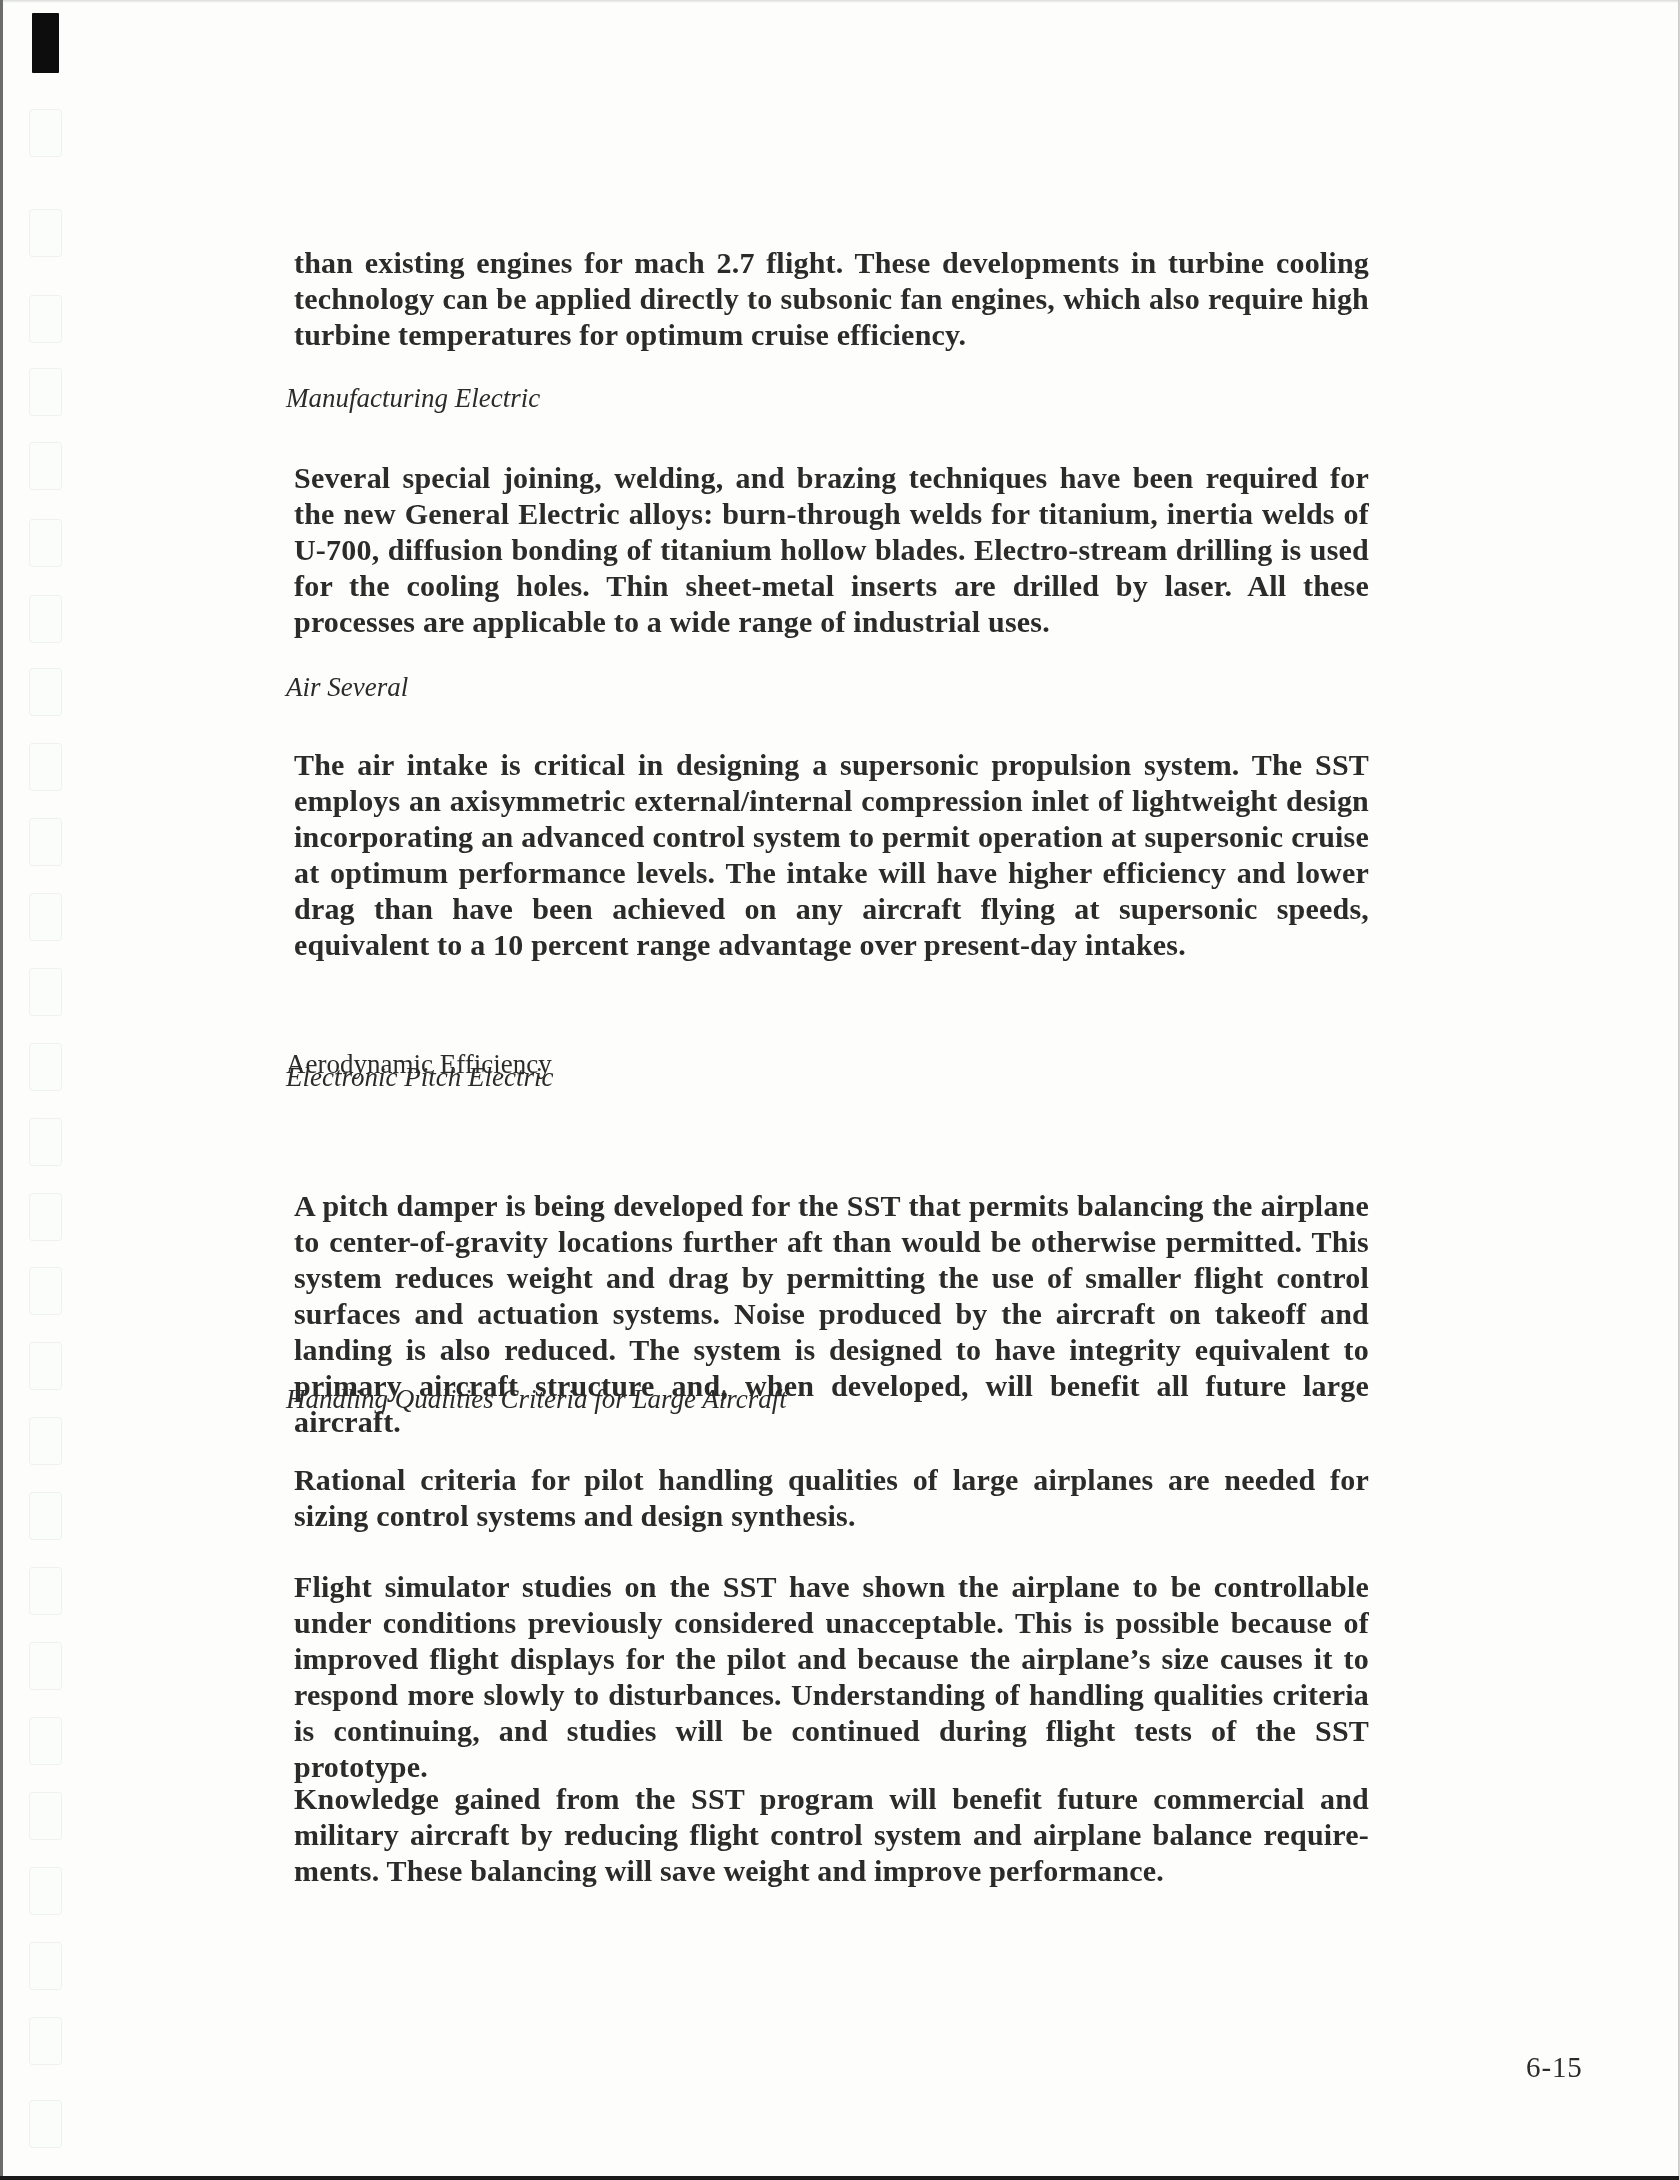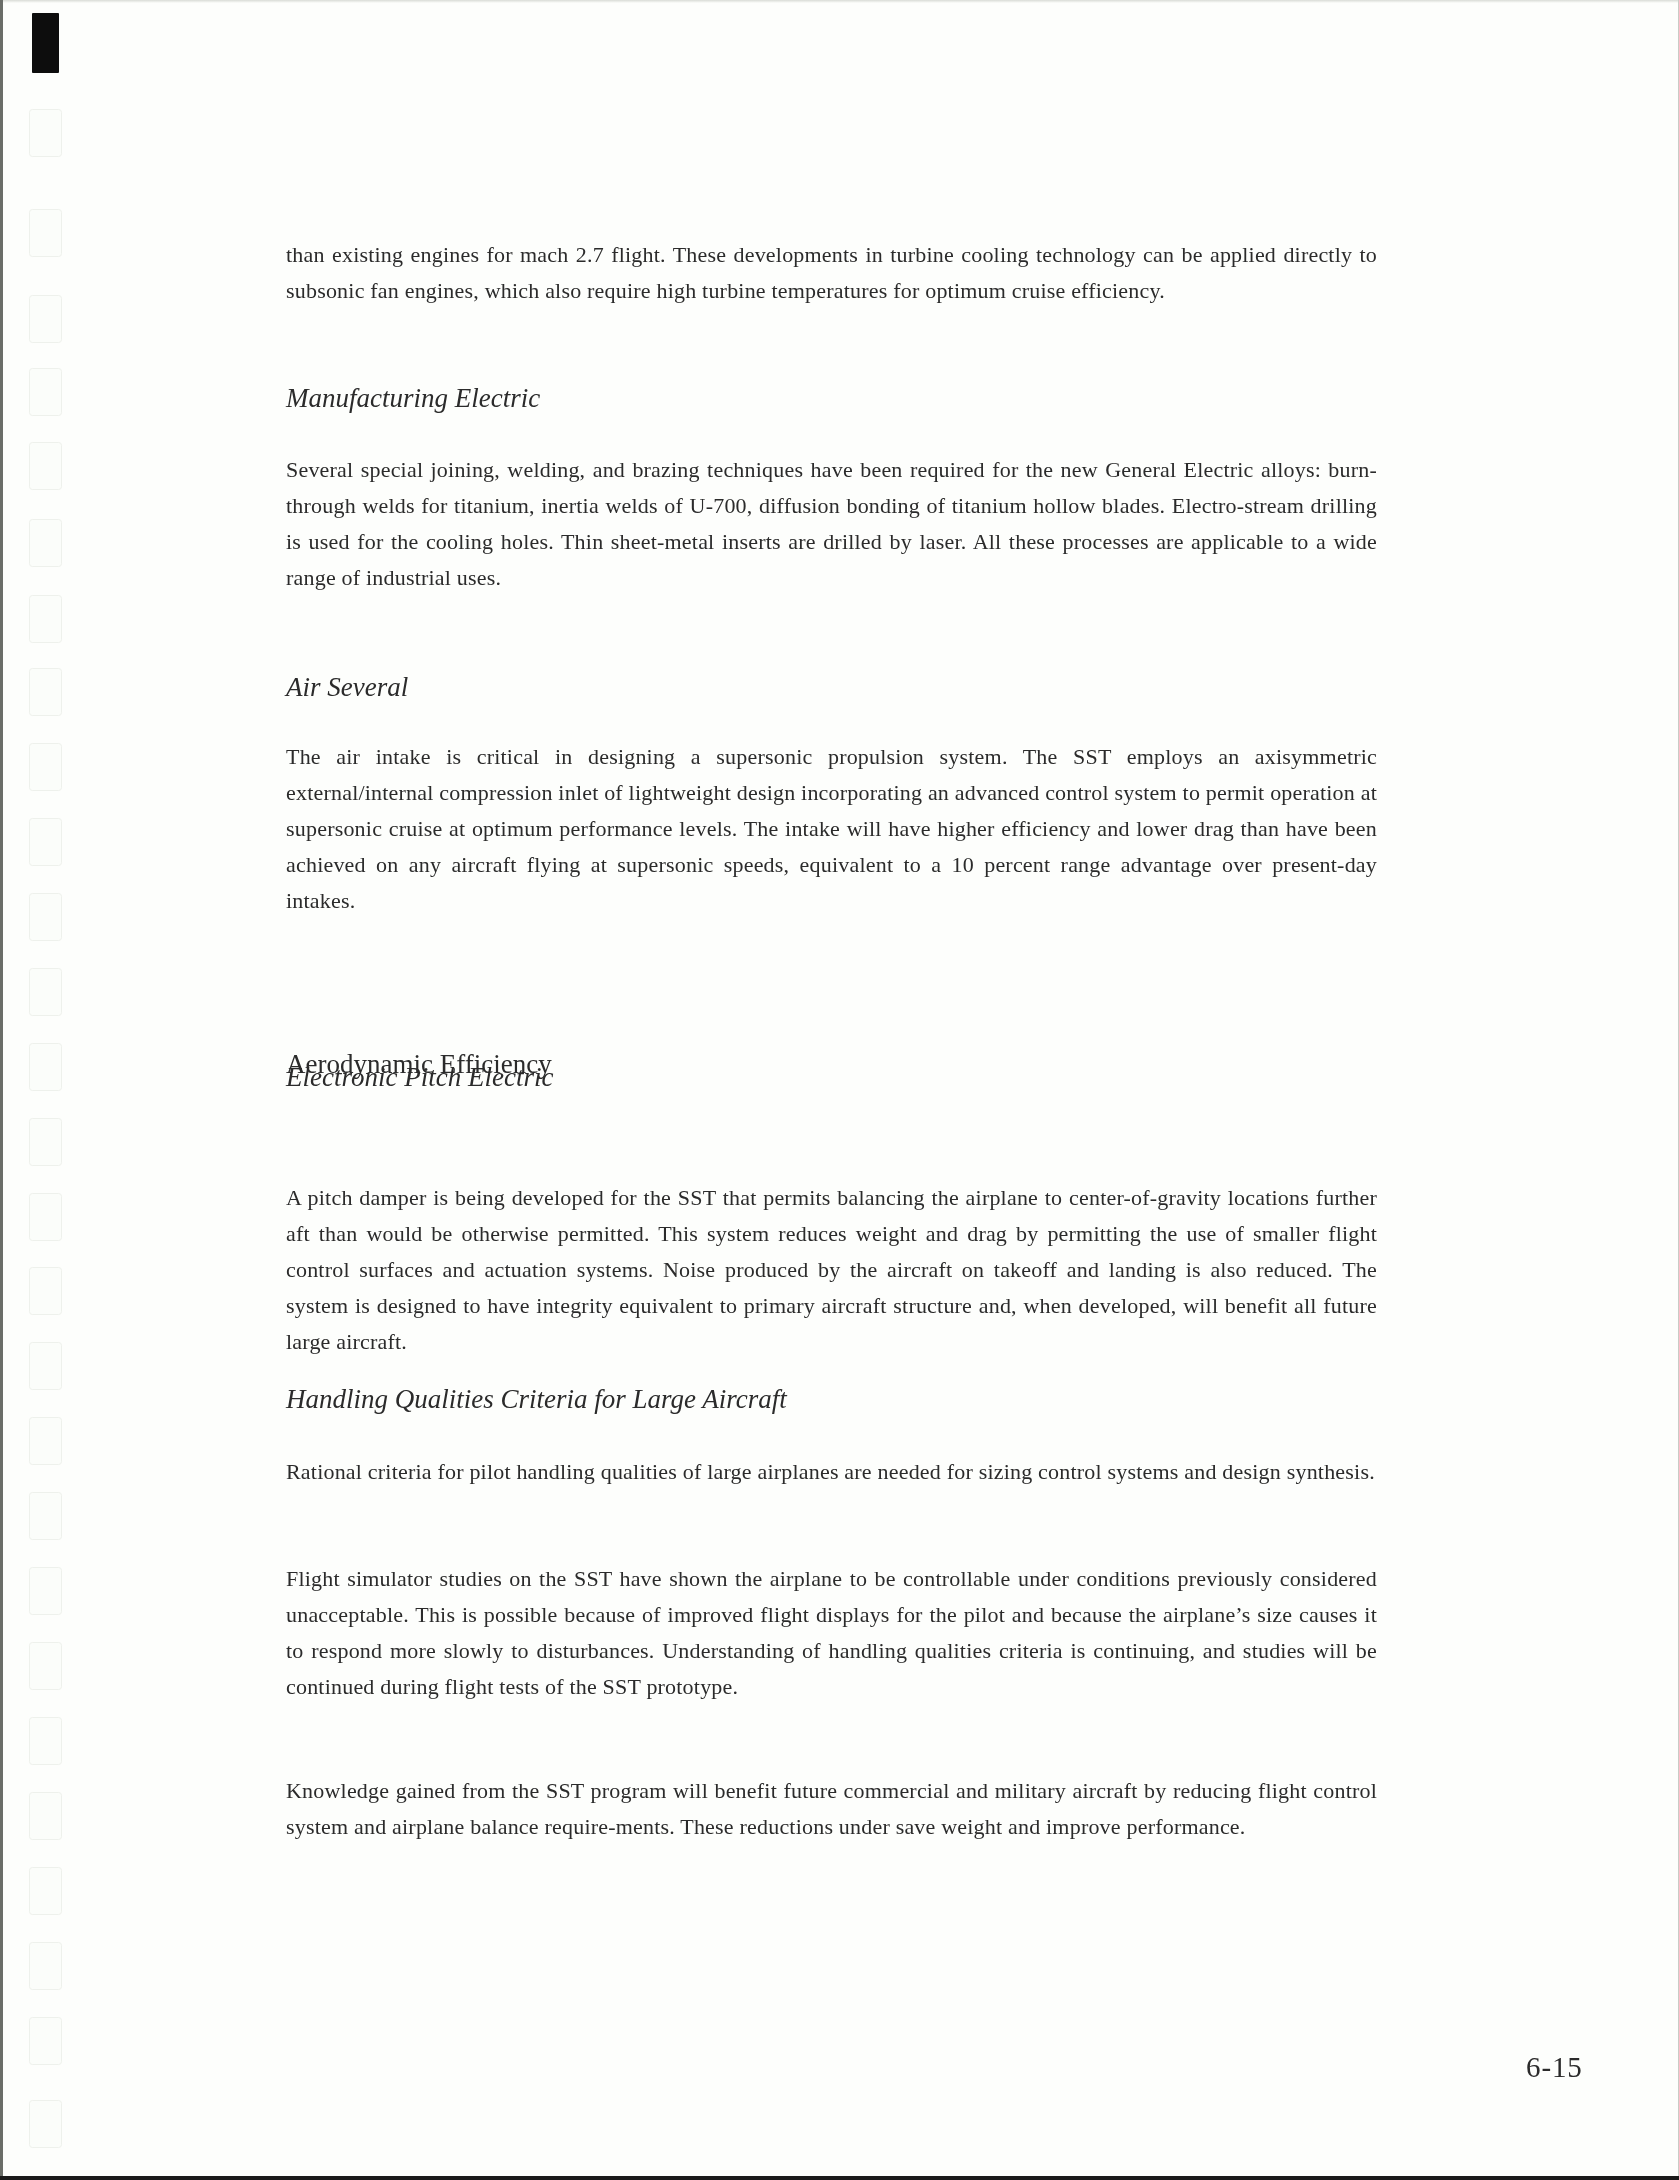--- a/index.html
+++ b/index.html
@@ -14,22 +14,22 @@
   .page-edge-bottom { position: absolute; left: 0; top: 2176px; width: 1680px; height: 5.1px; background: #1a1a1a; }
   .page-edge-right { position: absolute; right: 0; top: 0; width: 1.7px; height: 2181px; background: #c9ccc6; }
   .black-tab { position: absolute; left: 31.5px; top: 12.8px; width: 27px; height: 60px; background: #0d0d0d; border-radius: 0.9px; }
   .punch-holes { position: absolute; left: 29px; top: 0; width: 34px; height: 2181px; }
   .punch-hole {
     position: absolute; left: 0; width: 31px; height: 46px;
     border: 0.9px solid #eef1ec; border-radius: 3.4px; background: #fbfdfa;
   }
   .block { position: absolute; left: 286px; width: 1091px; }
   .para {
-    font-size: 22px; line-height: 36px; text-align: justify;
-    letter-spacing: 0.2px; margin: 0;
+    font-size: 30px; line-height: 36px; text-align: justify;
+    letter-spacing: 0.2px; margin: 8px; font-weight: bold;
   }
   .heading-italic { font-style: italic; font-size: 27px; line-height: 36px; margin: 0; }
   .heading-roman { font-size: 27px; line-height: 36px; margin: 0; }
   .page-number { position: absolute; left: 1526px; top: 2051px; font-size: 29px; letter-spacing: 0.9px; }
 </style>
 </head>
 <body>
 
 <div class="page-edge-top"></div>
 <div class="page-edge-left"></div>
@@ -106,17 +106,17 @@
 
 <div class="block" style="top:1454px">
   <p class="para">Rational criteria for pilot handling qualities of large airplanes are needed for sizing control systems and design synthesis.</p>
 </div>
 
 <div class="block" style="top:1561px">
   <p class="para">Flight simulator studies on the SST have shown the airplane to be controllable under conditions previously considered unacceptable. This is possible because of improved flight displays for the pilot and because the airplane’s size causes it to respond more slowly to disturbances. Understanding of handling qualities criteria is continuing, and studies will be continued during flight tests of the SST prototype.</p>
 </div>
 
 <div class="block" style="top:1773px">
-  <p class="para">Knowledge gained from the SST program will benefit future commercial and military aircraft by reducing flight control system and airplane balance require-ments. These reductions under save weight and improve performance.</p>
+  <p class="para">Knowledge gained from the SST program will benefit future commercial and military aircraft by reducing flight control system and airplane balance require-ments. These balancing will save weight and improve performance.</p>
 </div>
 
 <div class="page-number">6-15</div>
 
 
 </body></html>

